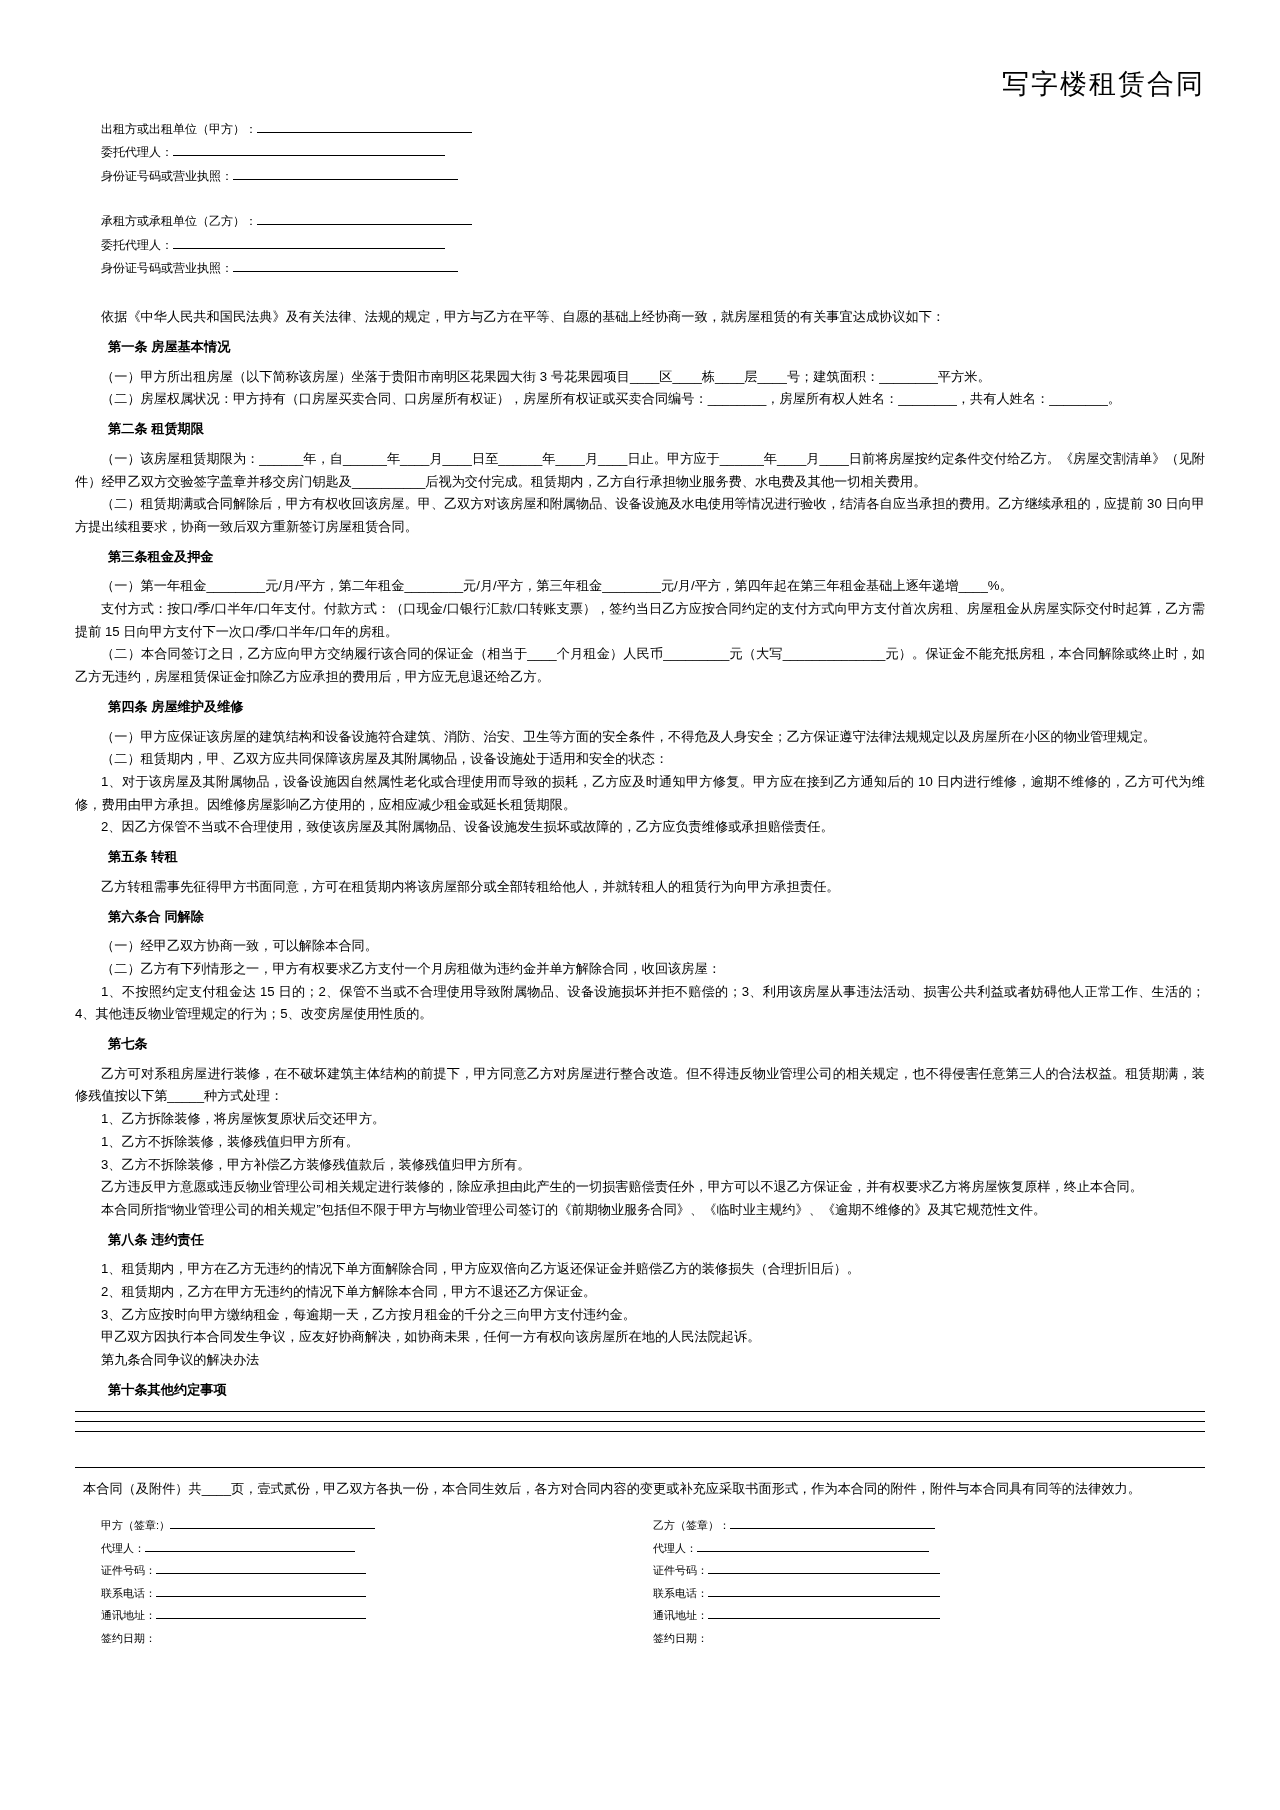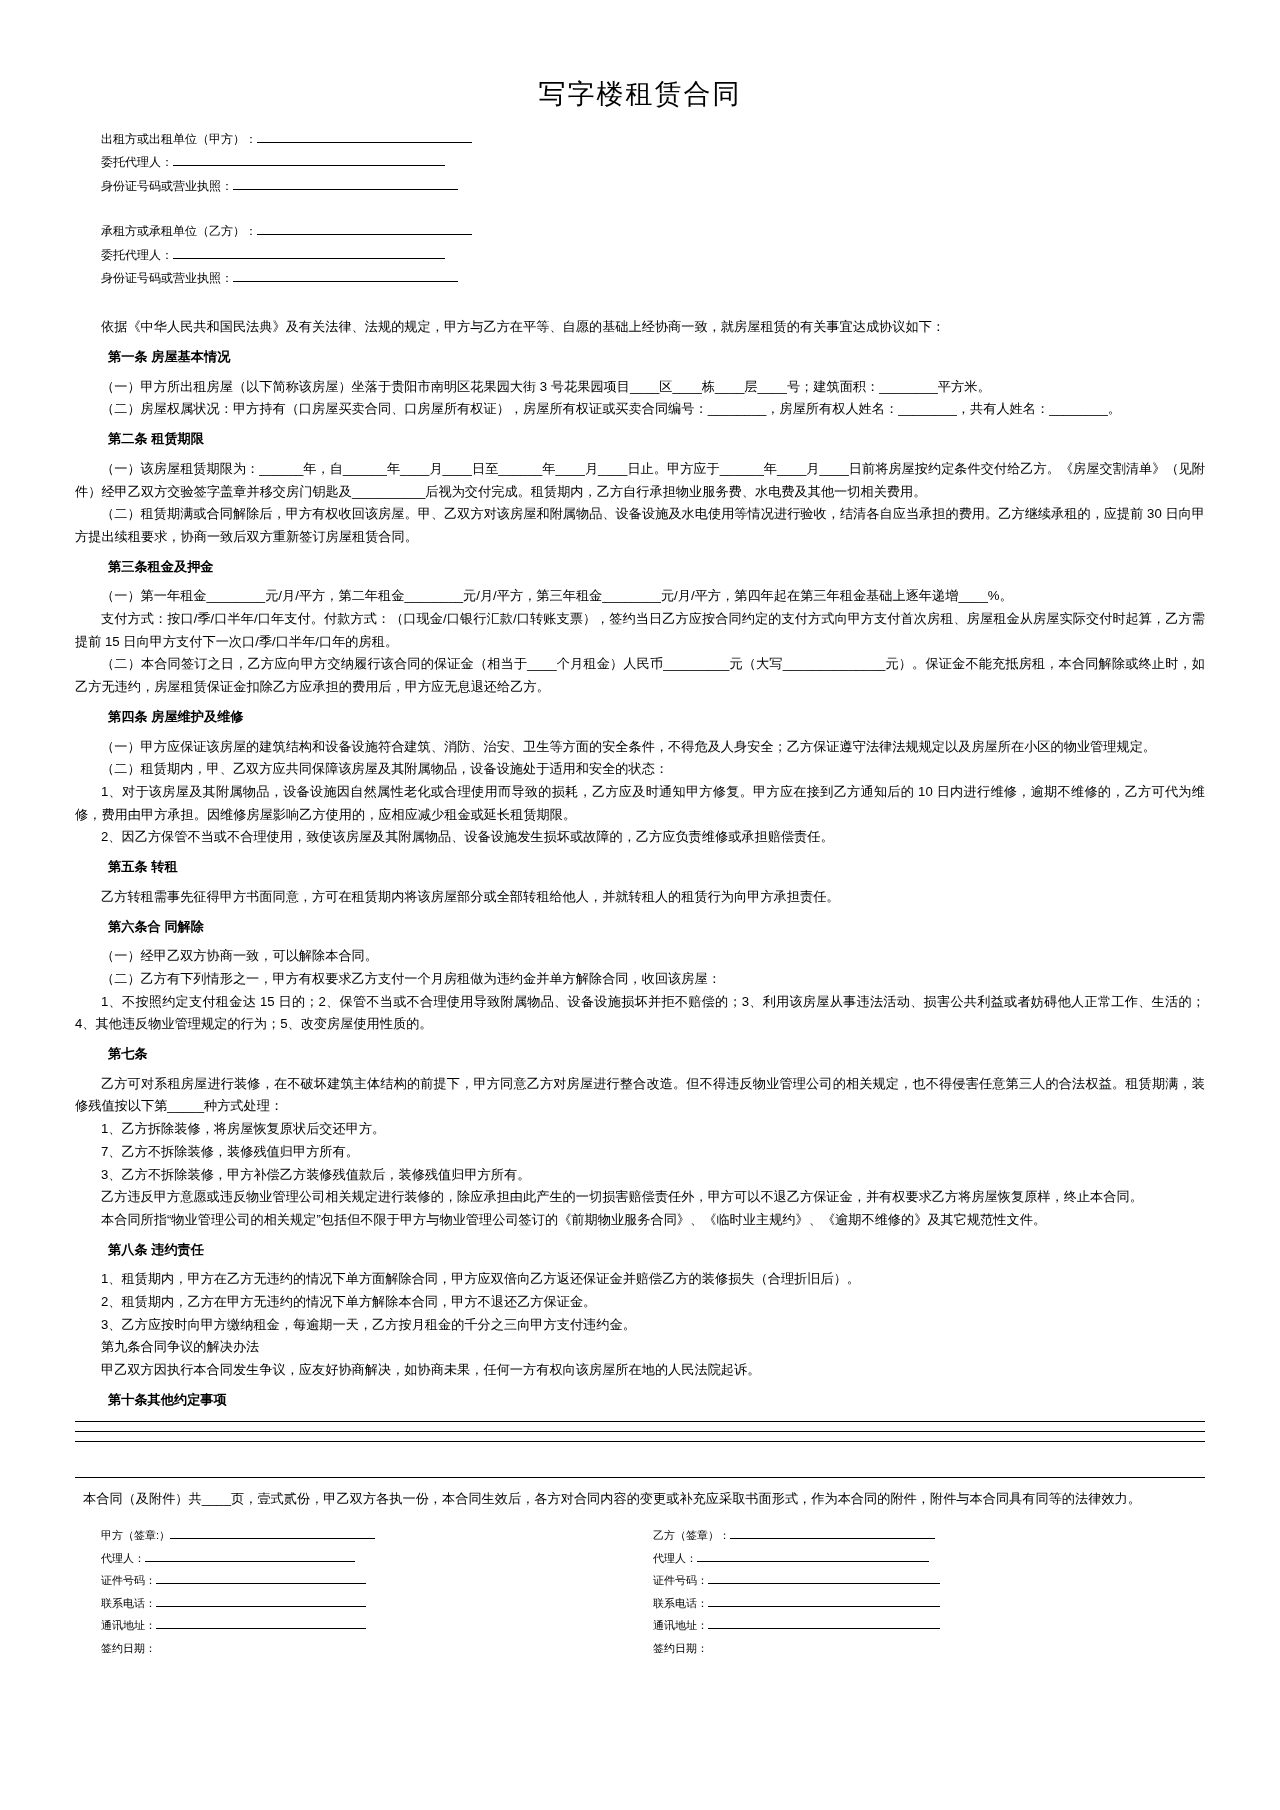--- a/index.html
+++ b/index.html
@@ -14,25 +14,25 @@
     width: 1280px;
     height: 1810px;
     background: #ffffff;
     margin: 0 auto;
     position: relative;
     box-sizing: border-box;
     padding: 60px 75px 40px 75px;
     overflow: hidden;
   }
   .doc-title {
-    text-align: center;
+    text-align: right;
     font-size: 27px;
     font-weight: normal;
     letter-spacing: 2px;
-    margin: 16px 0 16px 0;
+    margin: 6px 0 16px 0;
     font-family: "Liberation Sans", "DejaVu Sans", sans-serif;
   }
   .party-block {
     font-size: 12px;
     line-height: 1.95;
     font-family: "Liberation Sans", "DejaVu Sans", sans-serif;
     margin-left: 26px;
   }
   .party-line {
     white-space: nowrap;
@@ -146,32 +146,32 @@
     <p class="p ind">乙方转租需事先征得甲方书面同意，方可在租赁期内将该房屋部分或全部转租给他人，并就转租人的租赁行为向甲方承担责任。</p>
 
     <p class="sec-title">第六条合 同解除</p>
     <p class="p ind">（一）经甲乙双方协商一致，可以解除本合同。</p>
     <p class="p ind">（二）乙方有下列情形之一，甲方有权要求乙方支付一个月房租做为违约金并单方解除合同，收回该房屋：</p>
     <p class="p ind">1、不按照约定支付租金达 15 日的；2、保管不当或不合理使用导致附属物品、设备设施损坏并拒不赔偿的；3、利用该房屋从事违法活动、损害公共利益或者妨碍他人正常工作、生活的；4、其他违反物业管理规定的行为；5、改变房屋使用性质的。</p>
 
     <p class="sec-title">第七条</p>
     <p class="p ind">乙方可对系租房屋进行装修，在不破坏建筑主体结构的前提下，甲方同意乙方对房屋进行整合改造。但不得违反物业管理公司的相关规定，也不得侵害任意第三人的合法权益。租赁期满，装修残值按以下第_____种方式处理：</p>
     <p class="p ind">1、乙方拆除装修，将房屋恢复原状后交还甲方。</p>
-    <p class="p ind">7、乙方不拆除装修，装修残值归甲方所有。</p>
+    <p class="p ind">1、乙方不拆除装修，装修残值归甲方所有。</p>
     <p class="p ind">3、乙方不拆除装修，甲方补偿乙方装修残值款后，装修残值归甲方所有。</p>
     <p class="p ind">乙方违反甲方意愿或违反物业管理公司相关规定进行装修的，除应承担由此产生的一切损害赔偿责任外，甲方可以不退乙方保证金，并有权要求乙方将房屋恢复原样，终止本合同。</p>
     <p class="p ind">本合同所指“物业管理公司的相关规定”包括但不限于甲方与物业管理公司签订的《前期物业服务合同》、《临时业主规约》、《逾期不维修的》及其它规范性文件。</p>
 
     <p class="sec-title">第八条 违约责任</p>
     <p class="p ind">1、租赁期内，甲方在乙方无违约的情况下单方面解除合同，甲方应双倍向乙方返还保证金并赔偿乙方的装修损失（合理折旧后）。</p>
     <p class="p ind">2、租赁期内，乙方在甲方无违约的情况下单方解除本合同，甲方不退还乙方保证金。</p>
     <p class="p ind">3、乙方应按时向甲方缴纳租金，每逾期一天，乙方按月租金的千分之三向甲方支付违约金。</p>
 
+    <p class="p ind">甲乙双方因执行本合同发生争议，应友好协商解决，如协商未果，任何一方有权向该房屋所在地的人民法院起诉。</p>
     <p class="p ind">第九条合同争议的解决办法</p>
-    <p class="p ind">甲乙双方因执行本合同发生争议，应友好协商解决，如协商未果，任何一方有权向该房屋所在地的人民法院起诉。</p>
 
     <p class="sec-title">第十条其他约定事项</p>
 
     <hr class="rule">
     <hr class="rule">
     <hr class="rule">
 
     <div class="small-gap"></div>
 
     <hr class="rule thick">

